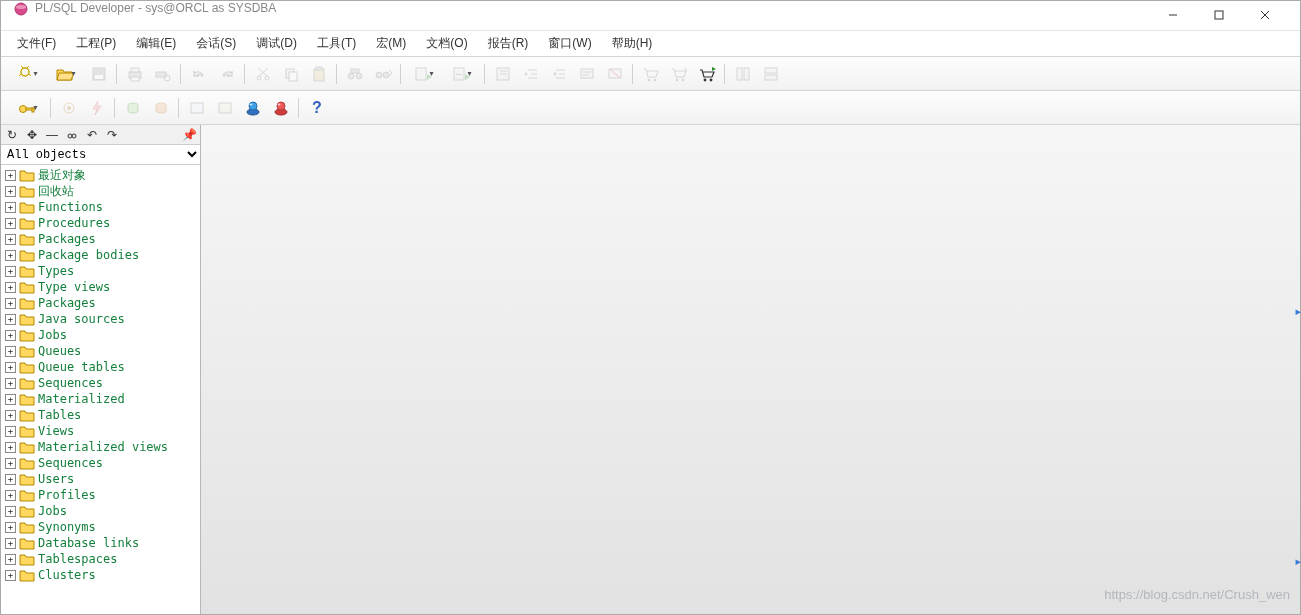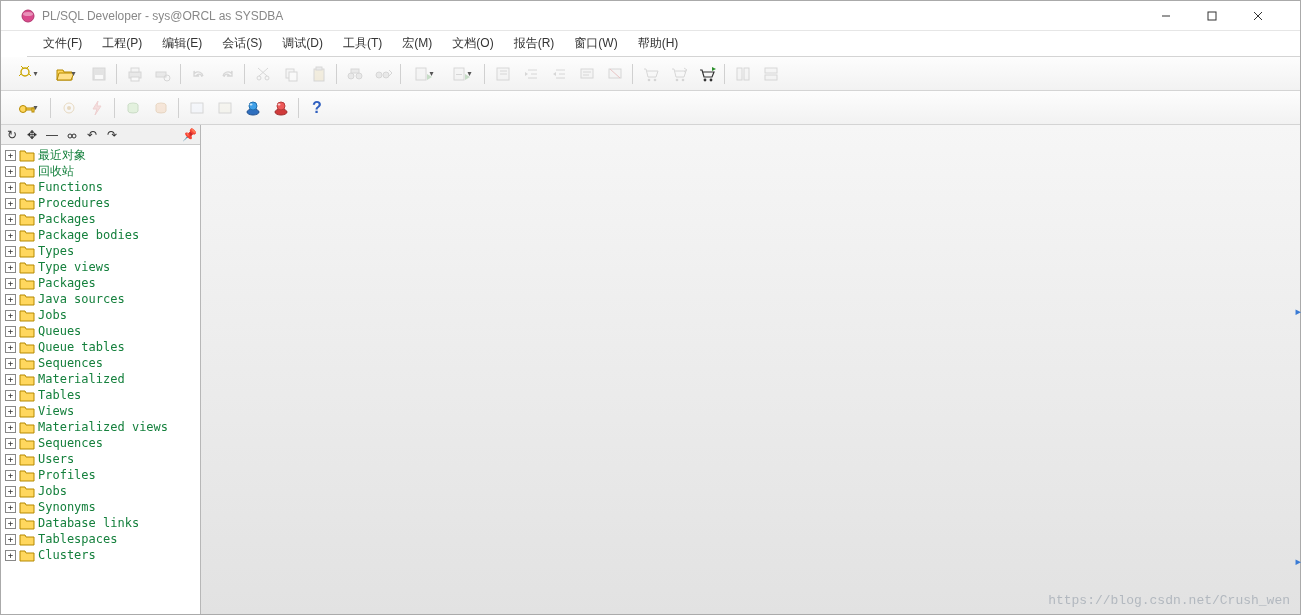--- a/index.html
+++ b/index.html
@@ -1,27 +1,27 @@
 <!DOCTYPE html>
 <html><head>
 <meta charset="utf-8">
 <style>
 * { margin: 0; padding: 0; box-sizing: border-box; }
 html, body { width: 1301px; height: 615px; font-family: "Microsoft YaHei", "SimSun", Arial, sans-serif; font-size: 12px; overflow: hidden; background: #fff; }
 .window { width: 100%; height: 100%; display: flex; flex-direction: column; border: 1px solid #aaa; }
 
 
-.titlebar { height: 30px; background: #ffffff; display: flex; align-items: center; padding: 0 19px; border-bottom: 1px solid #e6e6e6; color: #888; }
+.titlebar { height: 30px; background: #ffffff; display: flex; padding: 0 12px; border-bottom: 1px solid #e6e6e6; color: #888; }
 .titlebar .icon { width: 16px; height: 16px; margin-right: 6px; }
 .titlebar .title { flex: 1; font-size: 12px; }
 .winctrls { display: flex; gap: 0; }
 .winctrls div { width: 46px; height: 28px; display: flex; align-items: center; justify-content: center; color: #555; }
 
 
-.menubar { height: 26px; background: #fff; border-bottom: 1px solid #d4d4d4; display: flex; align-items: center; padding: 0 6px; color: #333; margin-left: 26px; }
+.menubar { height: 26px; background: #fff; border-bottom: 1px solid #d4d4d4; display: flex; align-items: center; padding: 0 6px; color: #333; }
 .menubar span { padding: 3px 10px; cursor: default; font-size: 12px; }
 
 
 .toolbar { height: 34px; background: linear-gradient(#fdfdfd,#f2f2f2); border-bottom: 1px solid #d4d4d4; display: flex; align-items: center; padding: 0 4px; }
 .tgroup { display: flex; align-items: center; padding: 0 4px; position: relative; }
 .tgroup + .tgroup::before { content:""; position:absolute; left:-1px; top:3px; bottom:3px; width:1px; background:#d0d0d0; }
 .tb { width: 26px; height: 26px; display: flex; align-items: center; justify-content: center; border: 1px solid transparent; border-radius: 2px; margin: 0 1px; }
 .tb.dis svg { opacity: .35; }
 .tb.wide { width: 36px; }
 .dropcaret { margin-left: -3px; font-size: 8px; color: #555; }
@@ -35,21 +35,21 @@
 .filterrow { height: 20px; display:flex; border-bottom:1px solid #ccc; }
 .filterrow select { flex:1; font-family: Consolas, "Courier New", monospace; font-size: 12px; border: none; outline: none; background:#fff; padding-left:2px; }
 .tree { flex:1; overflow-y:auto; padding: 2px 2px; font-family: "NSimSun","SimSun",Consolas,monospace; font-size: 12px; line-height: 16px; }
 .tnode { display:flex; align-items:center; height:16px; white-space: nowrap; }
 .tnode .expander { width:11px; height:11px; border:1px solid #888; font-size:9px; line-height:9px; text-align:center; margin: 0 3px 0 2px; color:#333; background:#fff; }
 .tnode .fld { width:16px; height:14px; margin-right:3px; display:flex; align-items:center; justify-content:center; }
 .tnode .lbl { color:#15803d; }
 
 .mainpane { flex:1; background: linear-gradient(180deg, #f6f6f6 0%, #eaeaea 60%, #e2e2e2 100%); position:relative; }
 
-.watermark { position:absolute; right:10px; bottom:6px; color:#b2b8bf; font-size:13px; font-family: Liberation Mono, monospace; pointer-events:none; }
+.watermark { position:absolute; right:10px; bottom:12px; color:#b2b8bf; font-size:13px; font-family: Liberation Sans, sans-serif; pointer-events:none; }
 .rightedge { position:absolute; right:0; top:0; bottom:0; width:8px; }
 .rightglyph { position:absolute; right:-1px; font-size:11px; color:#3a7bd5; }
 
 
 svg { display:block; }
 </style>
 </head>
 <body>
 
 <div class="window">
@@ -430,20 +430,25 @@
         <span class="ti">
             <svg width="12" height="12">
               <circle cx="4" cy="7" r="2" fill="none" stroke="#333"></circle>
               <circle cx="8" cy="7" r="2" fill="none" stroke="#333"></circle>
             </svg>
           </span>
         <span class="ti">↶</span>
         <span class="ti">↷</span>
         <span class="ti pin">📌</span>
       </div>
+      <div class="filterrow">
+        <select>
+          <option>All objects</option>
+        </select>
+      </div>
       <div class="tree" id="tree">
           <div class="tnode">
             <span class="expander">+</span>
             <span class="fld">
               <svg width="16" height="13">
                 <path d="M1 2h5l1 2h8v8H1z" fill="#ffd75e" stroke="#b58900"></path>
               </svg>
             </span>
             <span class="lbl">最近对象</span>
           </div>

